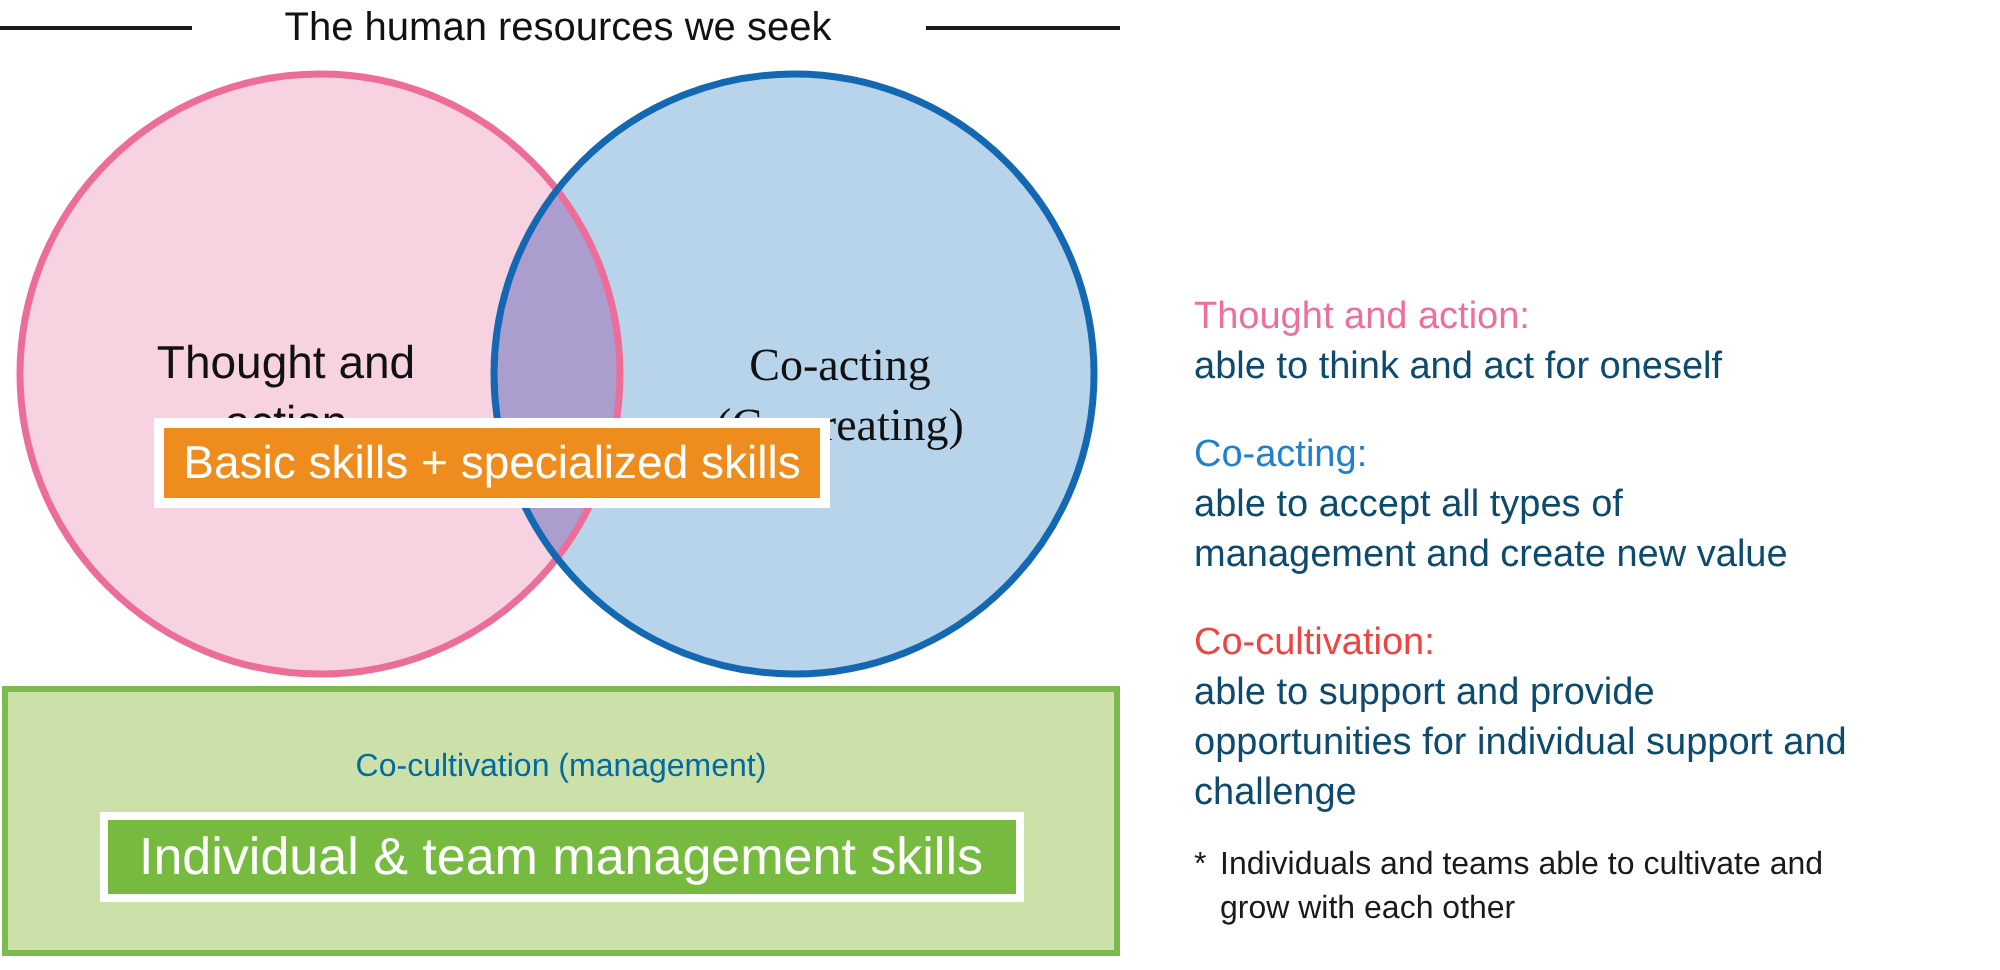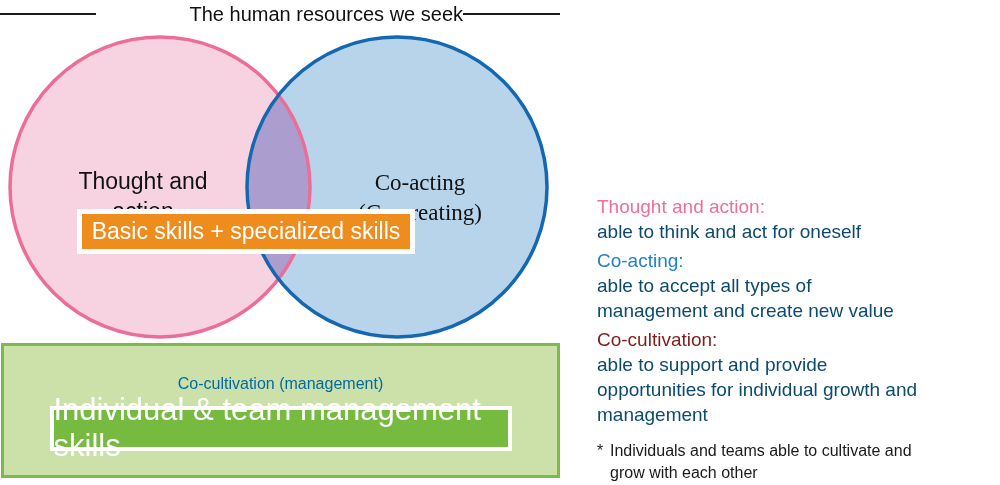--- a/index.html
+++ b/index.html
@@ -18,21 +18,21 @@
     position: absolute;
     height: 2px;
     background: #1a1a1a;
     top: 13px;
   }
   .rule.left  { left: 0;   width: 96px;  }
   .rule.right { left: 463px; width: 97px; }
   .diagram-title {
     position: absolute;
     left: 95px; top: 2px; width: 368px;
-    text-align: right;
+    text-align: center;
     font-size: 20px;
     line-height: 24px;
     color: #111;
   }
 
   
   .venn-svg { position: absolute; left: 0; top: 0; }
   .c-pink-fill { fill: #f7d3e1; }
   .c-blue-fill { fill: #b8d4ea; }
   .c-lens-fill { fill: #ab9ecf; }
@@ -80,37 +80,37 @@
     color: #0369a1;
     line-height: 26px;
   }
   .green-banner {
     width: 462px; height: 45px;
     box-sizing: border-box;
     background: #76bb3f;
     border: 4px solid #ffffff;
     display: flex; align-items: center; justify-content: center;
     color: #ffffff;
-    font-size: 31px;
+    font-size: 26px;
   }
 
   
   .legend {
     position: absolute;
     left: 597px; top: 146px;
     width: 330px;
     font-size: 19px;
     line-height: 25px;
   }
-  .legend-section { margin-top: 4px; }
+  .legend-section { margin-top: 19px; }
   .legend-section:first-child { margin-top: 0; }
   .legend-heading { }
-  .legend-heading.pink  { color: #f06e9a; margin-top: 48px; }
+  .legend-heading.pink  { color: #f06e9a; }
   .legend-heading.blue  { color: #2180cb; }
-  .legend-heading.green { color: #7f1d1d; }
+  .legend-heading.green { color: #ef4444; }
   .legend-body { color: #0c4a6e; }
 
   .footnote {
     margin-top: 13px;
     font-size: 16px;
     line-height: 22px;
     display: flex;
     color: #1a1a1a;
   }
   .footnote-marker { flex: 0 0 13px; }
@@ -149,21 +149,21 @@
     <div class="legend-section">
       <div class="legend-heading pink">Thought and action:</div>
       <div class="legend-body">able to think and act for oneself</div>
     </div>
     <div class="legend-section">
       <div class="legend-heading blue">Co-acting:</div>
       <div class="legend-body">able to accept all types of management and create new value</div>
     </div>
     <div class="legend-section">
       <div class="legend-heading green">Co-cultivation:</div>
-      <div class="legend-body">able to support and provide opportunities for individual growth and management</div>
+      <div class="legend-body">able to support and provide opportunities for individual support and challenge</div>
     </div>
     <div class="footnote">
       <div class="footnote-marker">*</div>
       <div class="footnote-text">Individuals and teams able to cultivate and grow with each other</div>
     </div>
   </div>
 
 </div>
 
 </body></html>

